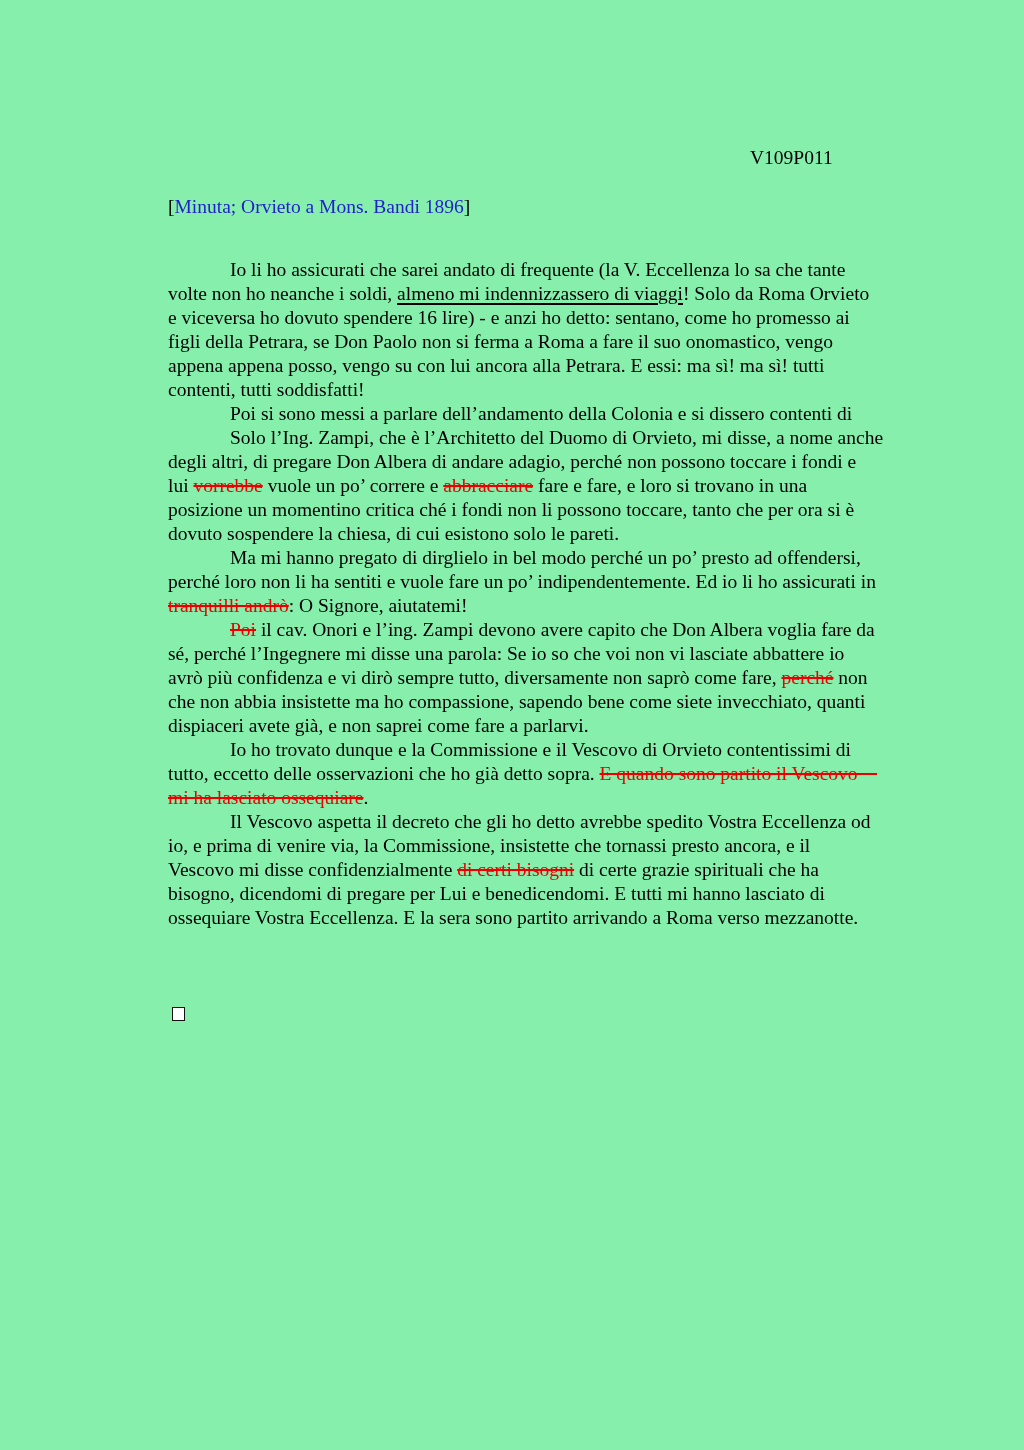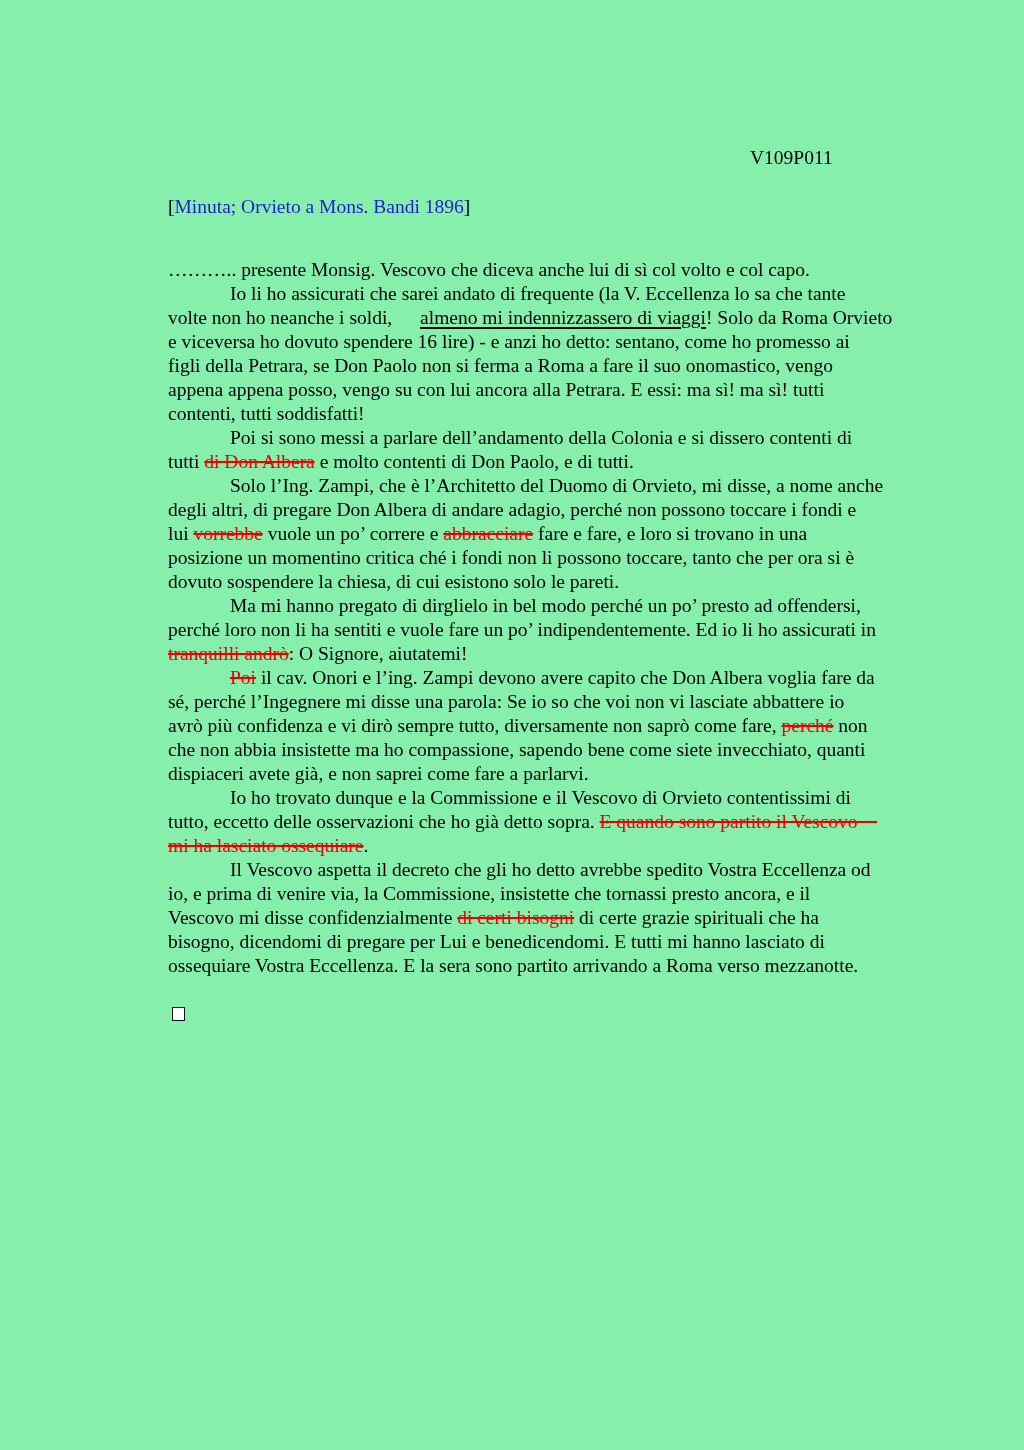--- a/index.html
+++ b/index.html
@@ -42,49 +42,46 @@
   .line.indent { text-indent: 62px; }
   .seg-r {
     color: var(--red, #ee0000);
     text-decoration: line-through;
     text-decoration-thickness: 1.5px;
   }
   .seg-u {
     text-decoration: underline;
     text-decoration-thickness: 1.5px;
     text-underline-offset: 3px;
-    margin-left: 23px;
   }
   .end-line { position: absolute; left: 172px; top: 1007px; }
   .square-glyph {
     display: inline-block;
     width: 11px;
     height: 12px;
     border: 1.8px solid #111111;
     background: #ffffff;
   }
 </style>
 </head>
 <body>
 
 <div class="page">
   <div class="doc-ref">V109P011</div>
 
   <div class="header-line"><span>[</span><span class="header-title">Minuta; Orvieto a Mons. Bandi 1896</span><span>]</span></div>
 
   <div class="body-text" id="body-lines">
-      <div class="line"><span>……….. presente Monsig. Vescovo che diceva anche lui di sì col volto e col capo.</span></div>
       <div class="line indent"><span>Io li ho assicurati che sarei andato di frequente (la V. Eccellenza lo sa che tante</span></div>
       <div class="line"><span>volte non ho neanche i soldi, </span><span class="seg-u">almeno mi indennizzassero di viaggi</span><span>! Solo da Roma Orvieto</span></div>
       <div class="line"><span>e viceversa ho dovuto spendere 16 lire) - e anzi ho detto: sentano, come ho promesso ai</span></div>
       <div class="line"><span>figli della Petrara, se Don Paolo non si ferma a Roma a fare il suo onomastico, vengo</span></div>
       <div class="line"><span>appena appena posso, vengo su con lui ancora alla Petrara. E essi: ma sì! ma sì! tutti</span></div>
       <div class="line"><span>contenti, tutti soddisfatti!</span></div>
       <div class="line indent"><span>Poi si sono messi a parlare dell’andamento della Colonia e si dissero contenti di</span></div>
-      <div class="line"><span>tutti </span><span class="seg-r">di Don Albera</span><span> e molto contenti di Don Paolo, e di tutti.</span></div>
       <div class="line indent"><span>Solo l’Ing. Zampi, che è l’Architetto del Duomo di Orvieto, mi disse, a nome anche</span></div>
       <div class="line"><span>degli altri, di pregare Don Albera di andare adagio, perché non possono toccare i fondi e</span></div>
       <div class="line"><span>lui </span><span class="seg-r">vorrebbe</span><span> vuole un po’ correre e </span><span class="seg-r">abbracciare</span><span> fare e fare, e loro si trovano in una</span></div>
       <div class="line"><span>posizione un momentino critica ché i fondi non li possono toccare, tanto che per ora si è</span></div>
       <div class="line"><span>dovuto sospendere la chiesa, di cui esistono solo le pareti.</span></div>
       <div class="line indent"><span>Ma mi hanno pregato di dirglielo in bel modo perché un po’ presto ad offendersi,</span></div>
       <div class="line"><span>perché loro non li ha sentiti e vuole fare un po’ indipendentemente. Ed io li ho assicurati in</span></div>
       <div class="line"><span class="seg-r">tranquilli andrò</span><span>: O Signore, aiutatemi!</span></div>
       <div class="line indent"><span class="seg-r">Poi</span><span> il cav. Onori e l’ing. Zampi devono avere capito che Don Albera voglia fare da</span></div>
       <div class="line"><span>sé, perché l’Ingegnere mi disse una parola: Se io so che voi non vi lasciate abbattere io</span></div>

